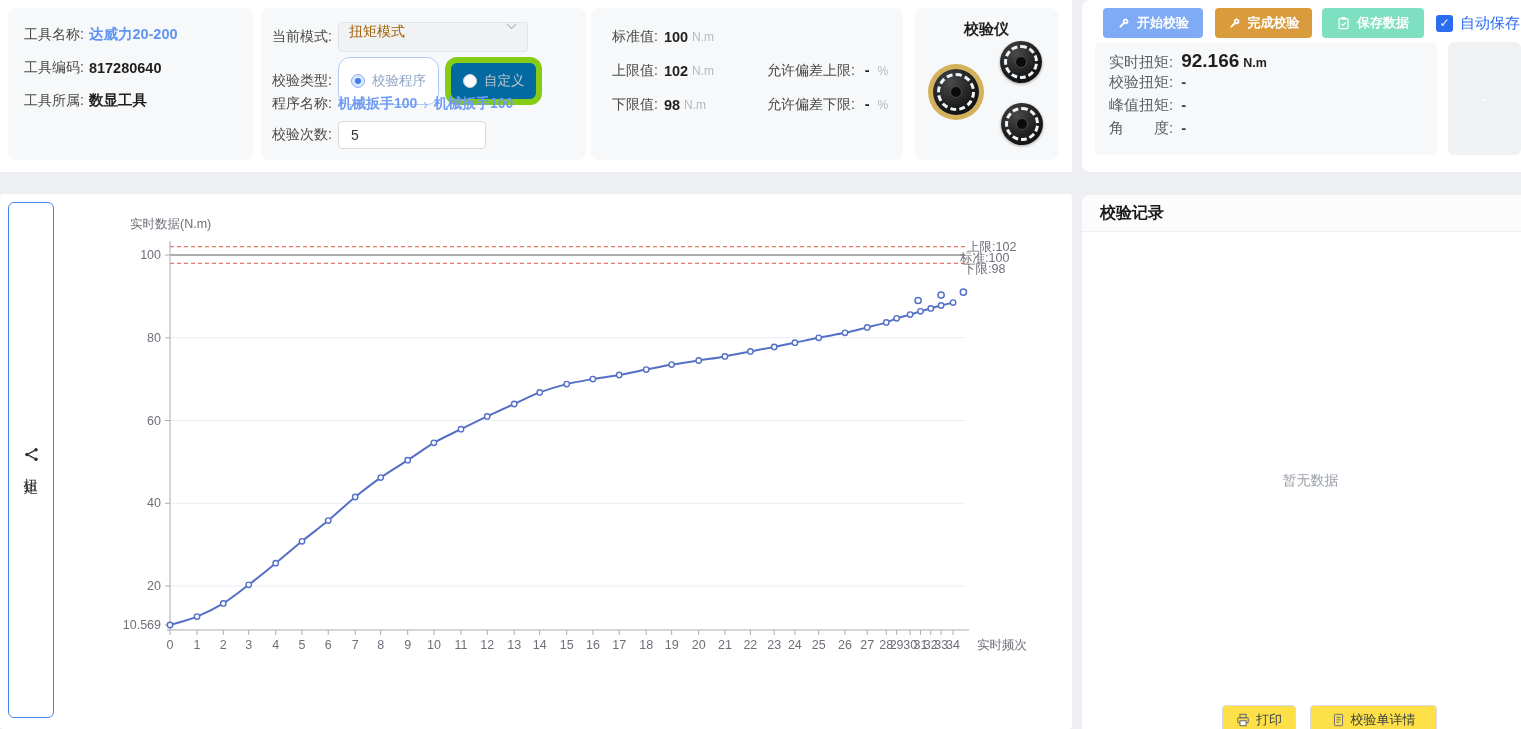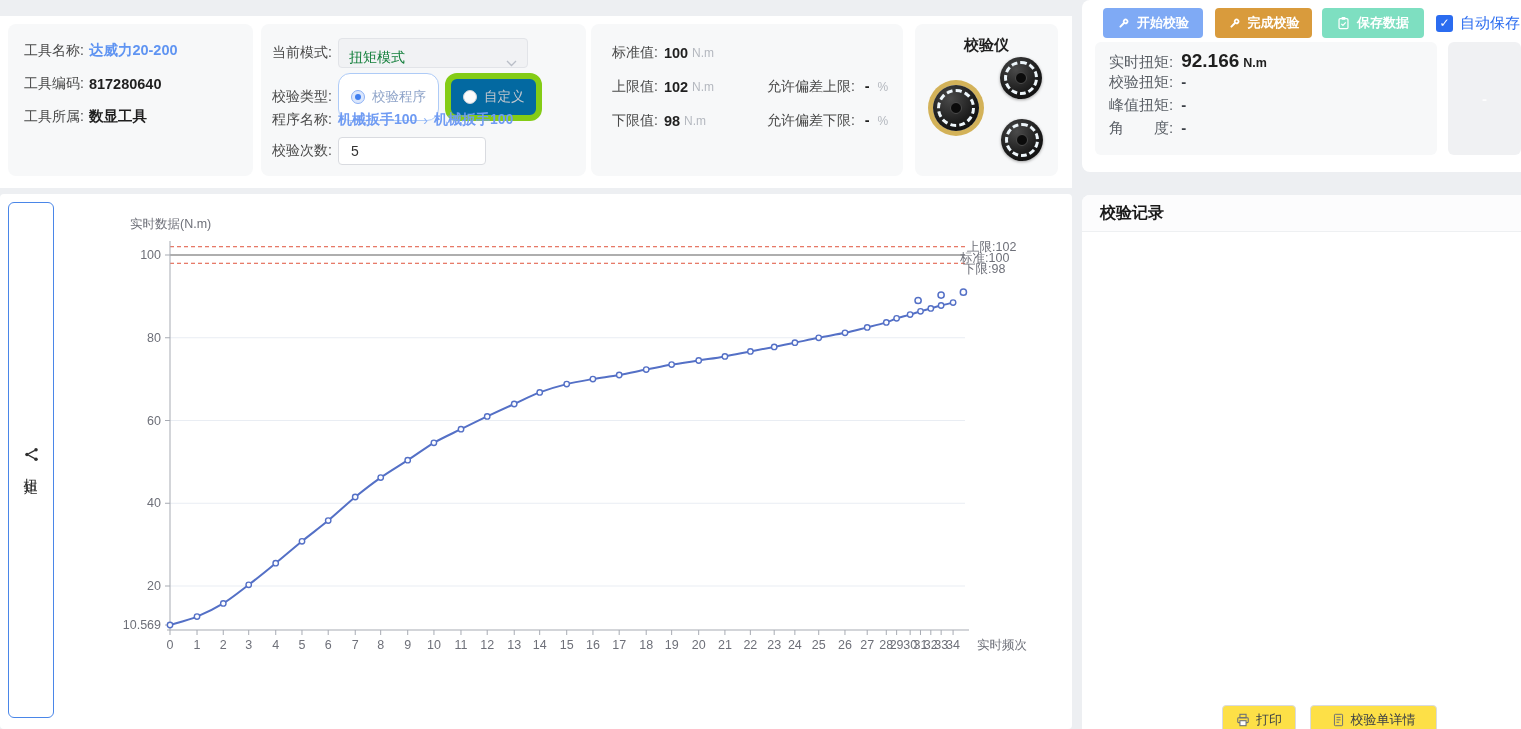--- a/index.html
+++ b/index.html
@@ -3,40 +3,40 @@
 <meta charset="utf-8">
 <style>
   * { box-sizing: border-box; margin: 0; padding: 0; }
   html,body { width:1521px; height:729px; }
   body {
     background:#edeff2;
     font-family:"Liberation Sans","DejaVu Sans",sans-serif;
     color:#333; overflow:hidden; position:relative;
   }
   .panel { position:absolute; background:#fff; }
-  #panel-lt { left:0; top:0; width:1072px; height:172px;margin-top:16px; }
+  #panel-lt { left:0; top:0; width:1072px; height:172px; }
   #panel-lb { left:0; top:194px; width:1072px; height:535px; border-radius:4px; }
   #panel-rt { left:1082px; top:0; width:439px; height:172px; border-radius:8px 0 0 8px; }
   #panel-rb { left:1082px; top:195px; width:439px; height:547px; border-radius:8px 0 0 8px; }
 
   .card { position:absolute; background:#f7f8f9; border-radius:8px; top:8px; height:152px; }
   #card-tool { left:8px; width:245px; padding:10px 0 0 16px; }
   #card-mode { left:261px; width:325px; }
   #card-std  { left:591px; width:312px; padding:12px 0 0 21px; }
   #card-cal  { left:915px; width:143px; }
 
   .info-row { height:33px; display:flex; align-items:center; font-size:14px; color:#4a4a4a; white-space:nowrap; }
   .info-row b { color:#1f1f1f; margin-left:5px; font-size:14.5px; }
   .info-row .link-val { color:#5f94f2; font-weight:bold; margin-left:5px; font-size:14.5px;text-align:center; }
 
   
   .mode-row { position:absolute; left:11px; display:flex; align-items:center; font-size:14px; color:#4a4a4a; white-space:nowrap; }
   .mode-row .ctl { margin-left:6px; }
   .select-box { width:190px; height:30px; background:#f1f2f4; border:1px solid #e2e4e8; border-radius:4px;
-    display:flex; align-items:flex-end; justify-content:space-between; padding:0 10px; color:#15803d; font-size:14px;gap:36px; }
+    display:flex; align-items:flex-start; justify-content:space-between; padding:0 10px; color:#a16207; font-size:14px;gap:36px; }
   .radio-box { height:48px; border-radius:12px; display:inline-flex; align-items:center; padding:10px 12px; font-size:13.5px; }
   .radio-box.sel { background:#fff; border:1px solid #aecbf7; color:#8fa4c9; }
   .radio-box.dis { background:#0369a1; border:6px solid #84cc16; color:#c3c7ce; margin-left:6px; }
   .radio-dot { width:14px; height:14px; border-radius:50%; margin-right:7px; position:relative; }
   .radio-dot.on { border:1px solid #8db1f5; background:#dbe7fd; }
   .radio-dot.on::after { content:""; position:absolute; left:3px; top:3px; width:6px; height:6px; border-radius:50%; background:#3f7ef0; }
   .radio-dot.off { border:1px solid #cfd3d9; background:#fbfbfc; }
   .prog-link { color:#6f9bf3; font-weight:bold; font-size:14px; }
   .prog-sep { color:#8ab0f5; margin:0 6px; font-size:14px; }
   .count-input { width:148px; height:28px; border:1px solid #d9dbe0; border-radius:4px; background:#fff;
@@ -404,20 +404,21 @@
       <circle cx="12.8" cy="13" r="1.9" fill="#2f2f2f"></circle>
     </svg>
     <span class="vtext">扭矩</span>
   </div>
 </div>
 
 <div class="panel" id="panel-rb">
   <div class="rec-titlebar">
     <span class="rec-title">校验记录</span>
   </div>
+  <div class="rec-empty">暂无数据</div>
 
   <button class="foot-btn" id="btn-print">
     <svg width="14" height="14" viewBox="0 0 16 16" fill="none" stroke="#6b6f76" stroke-width="1.2">
       <rect x="4.5" y="1.5" width="7" height="4"></rect>
       <rect x="2" y="5.5" width="12" height="5.5" rx="1"></rect>
       <rect x="4.5" y="8.8" width="7" height="5.7" fill="#fff"></rect>
     </svg>
     <span>打印</span>
   </button>
   <button class="foot-btn" id="btn-detail">

